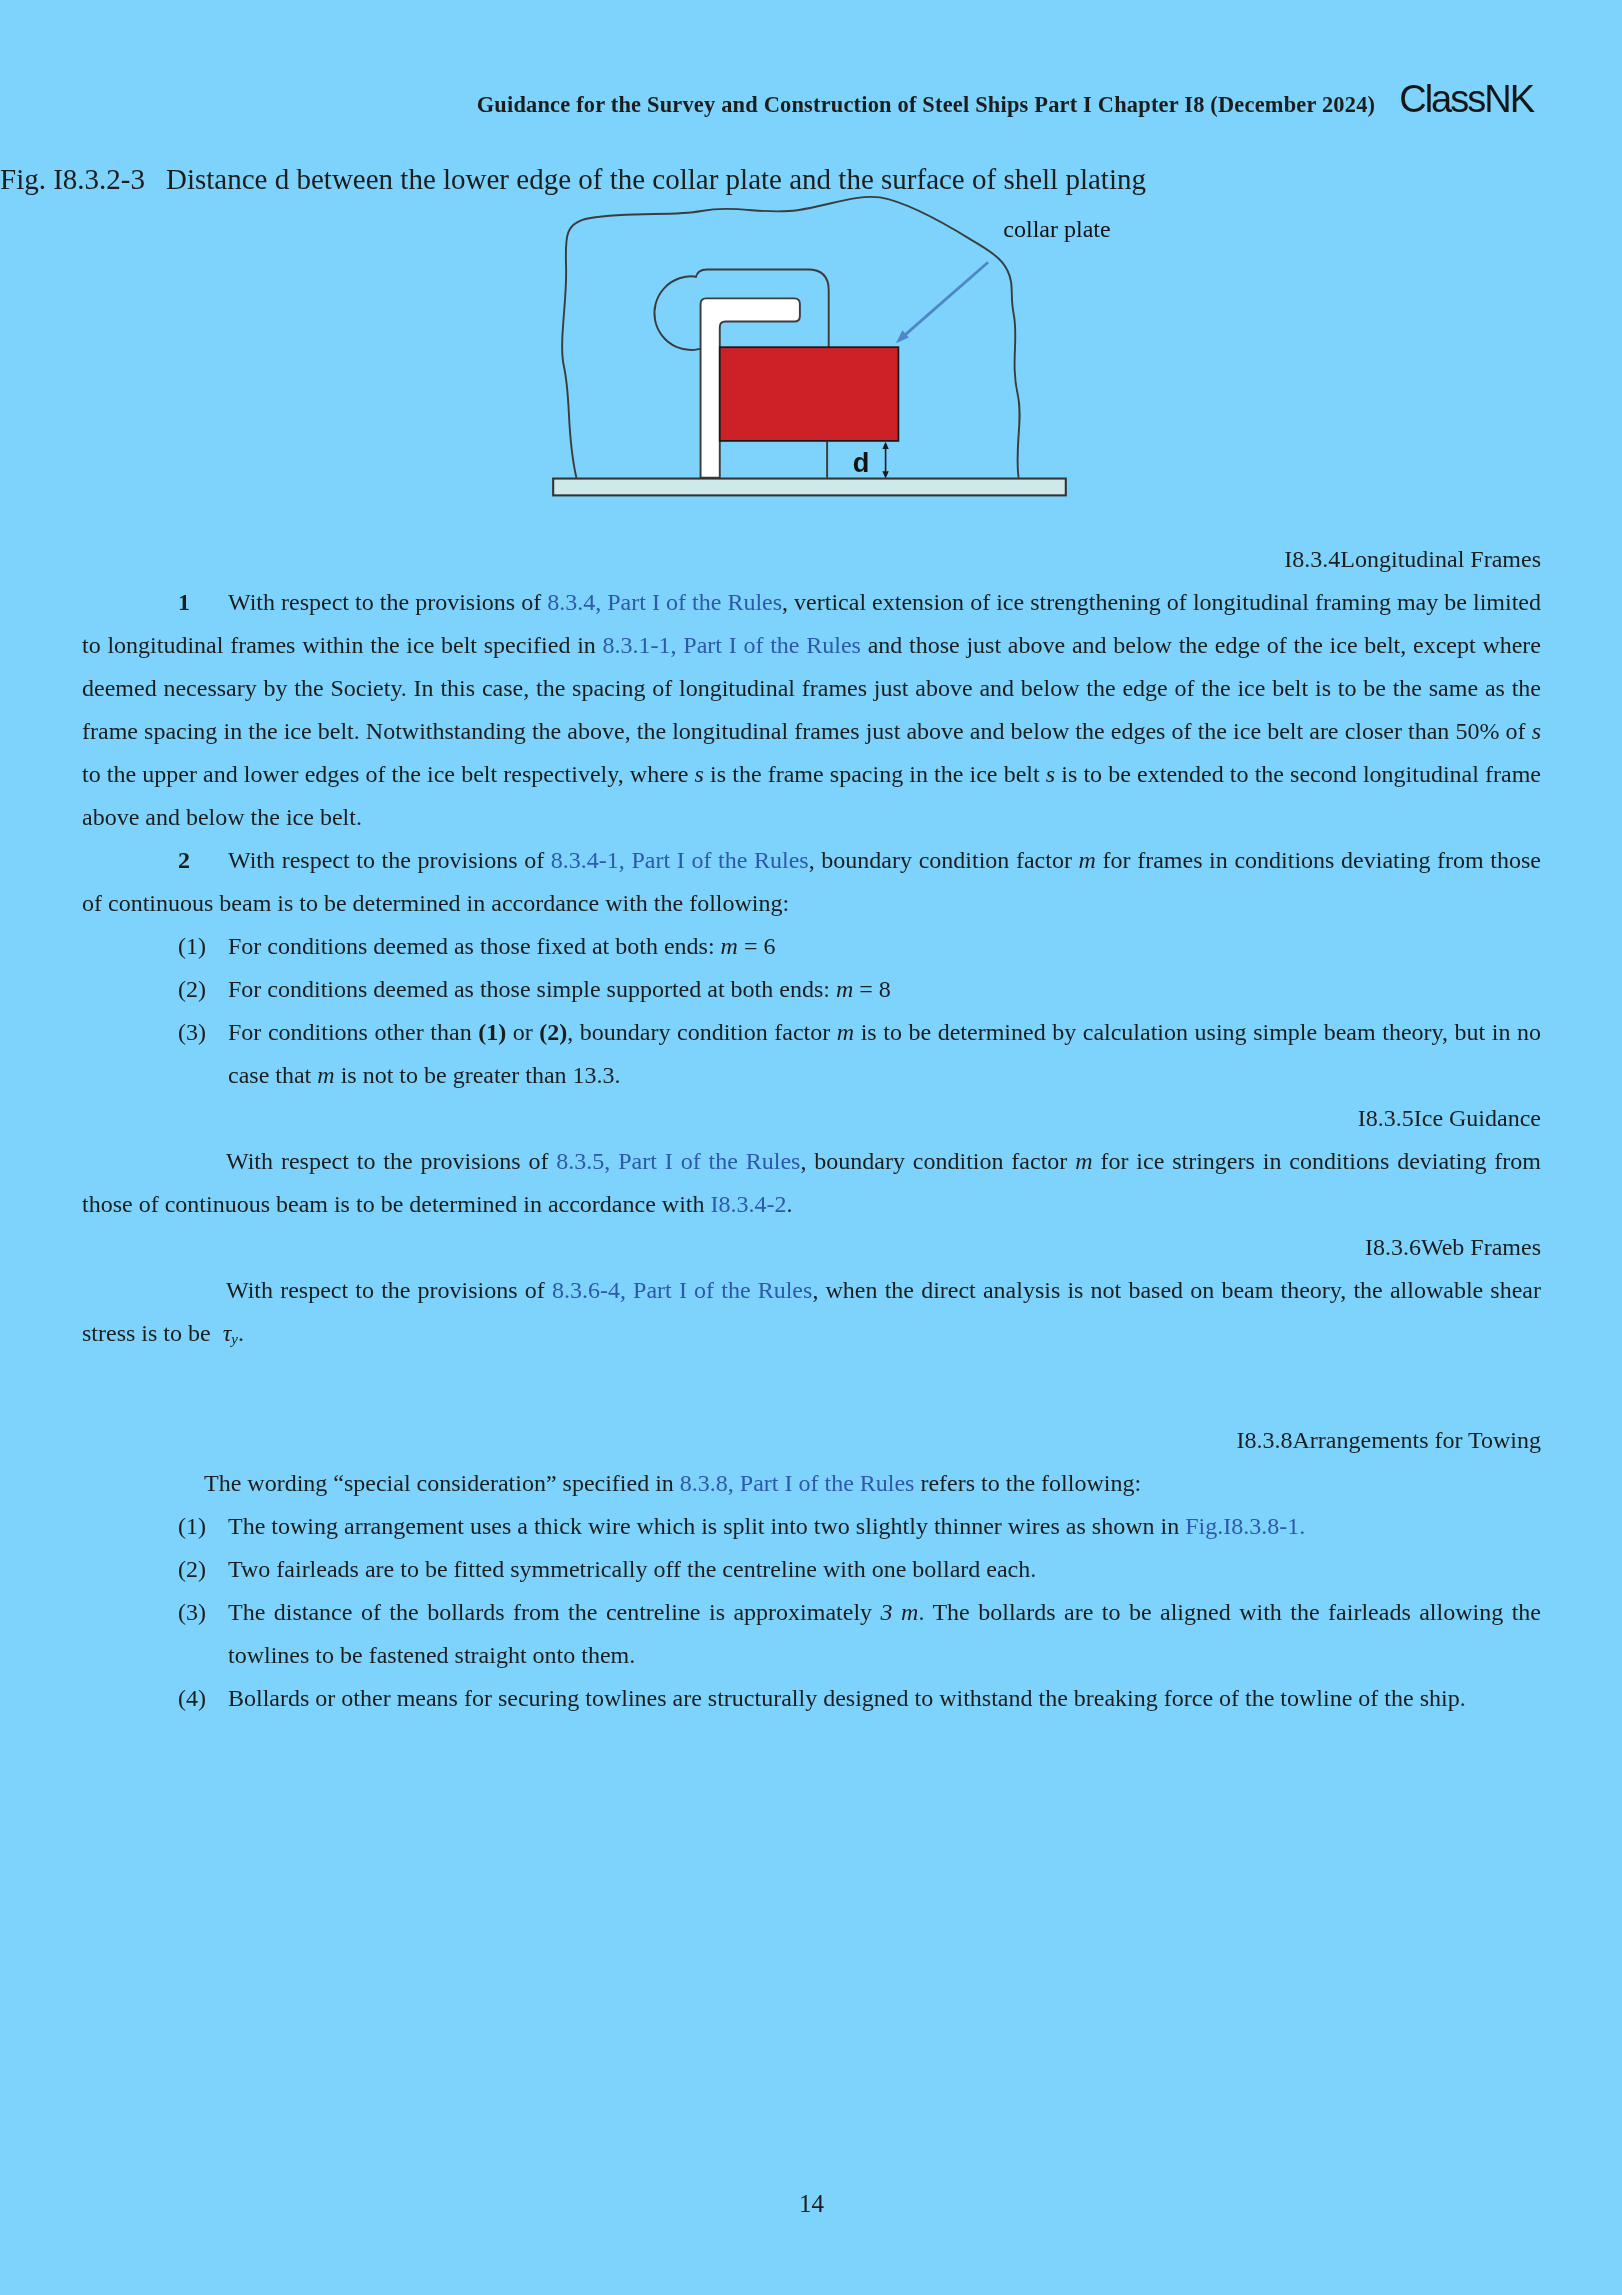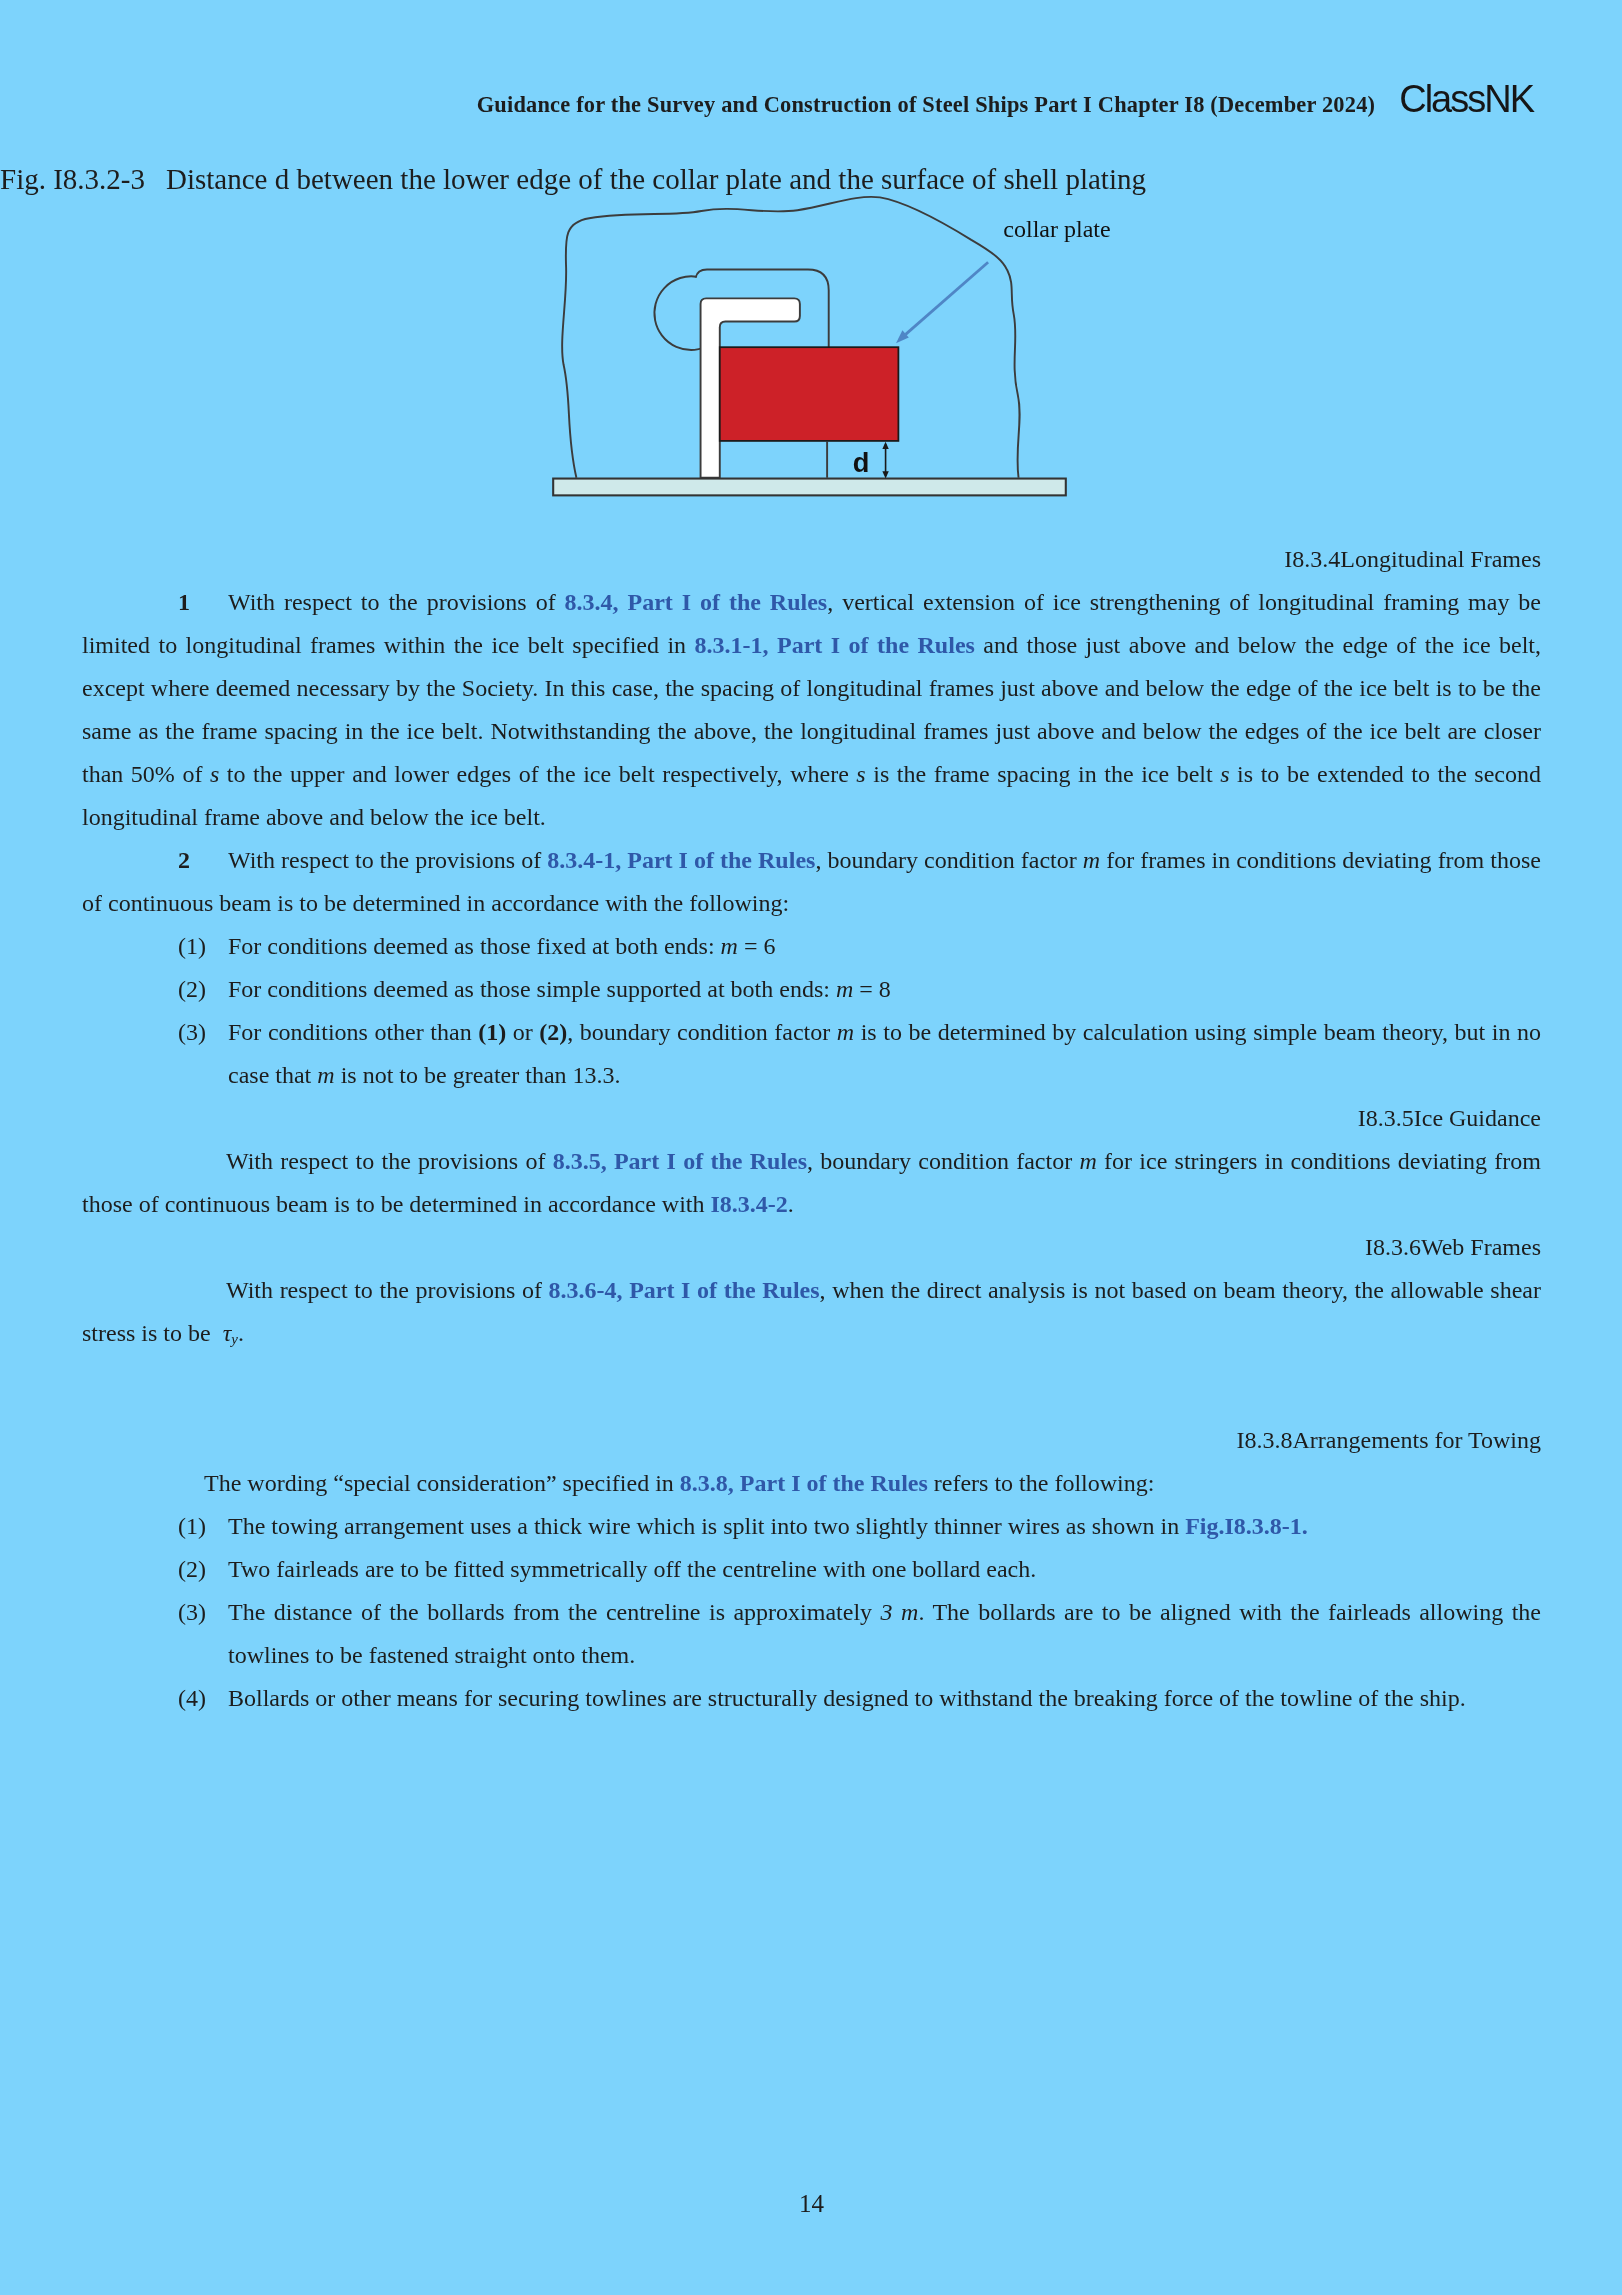--- a/index.html
+++ b/index.html
@@ -22,21 +22,21 @@
   .block-h.spaced{margin-top:58px;}
   .block-p1{text-indent:96px;}
   .block-p1 .marker{display:inline-block;width:50px;font-weight:bold;text-indent:0;}
   .block-p2{text-indent:144px;}
   .block-p3{text-indent:122px;}
   .block-li{padding-left:146px;text-indent:-50px;}
   .block-li .marker{display:inline-block;width:50px;text-indent:0;}
   .s-n{}
   .s-b{font-weight:bold;}
   .s-i{font-style:italic;}
-  .s-l{font-weight:bold;color:var(--link,#2f58a8);margin-top:46px;}
+  .s-l{font-weight:normal;color:var(--link,#2f58a8);margin-top:46px;}
   .s-isub{font-style:italic;font-size:0.62em;vertical-align:-0.22em;}
   
   .pagenum{position:absolute;top:2190px;left:0;width:100%;text-align:center;font-size:25px;}
 </style>
 </head>
 <body>
 
 <div class="page">
 
   <div class="header">

